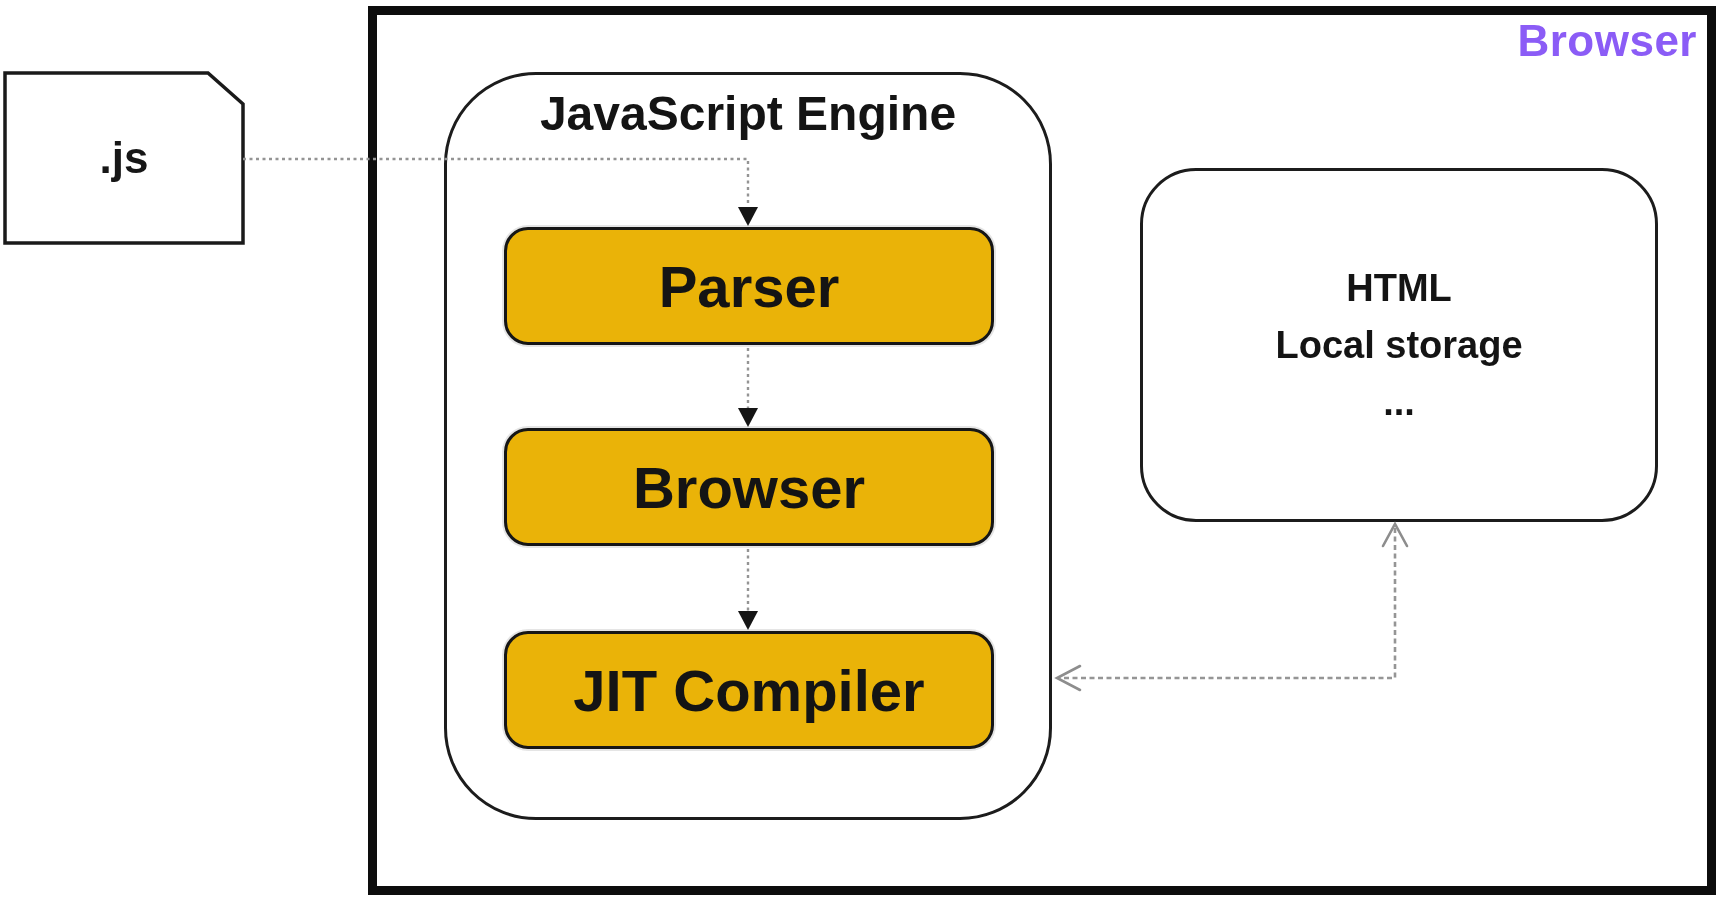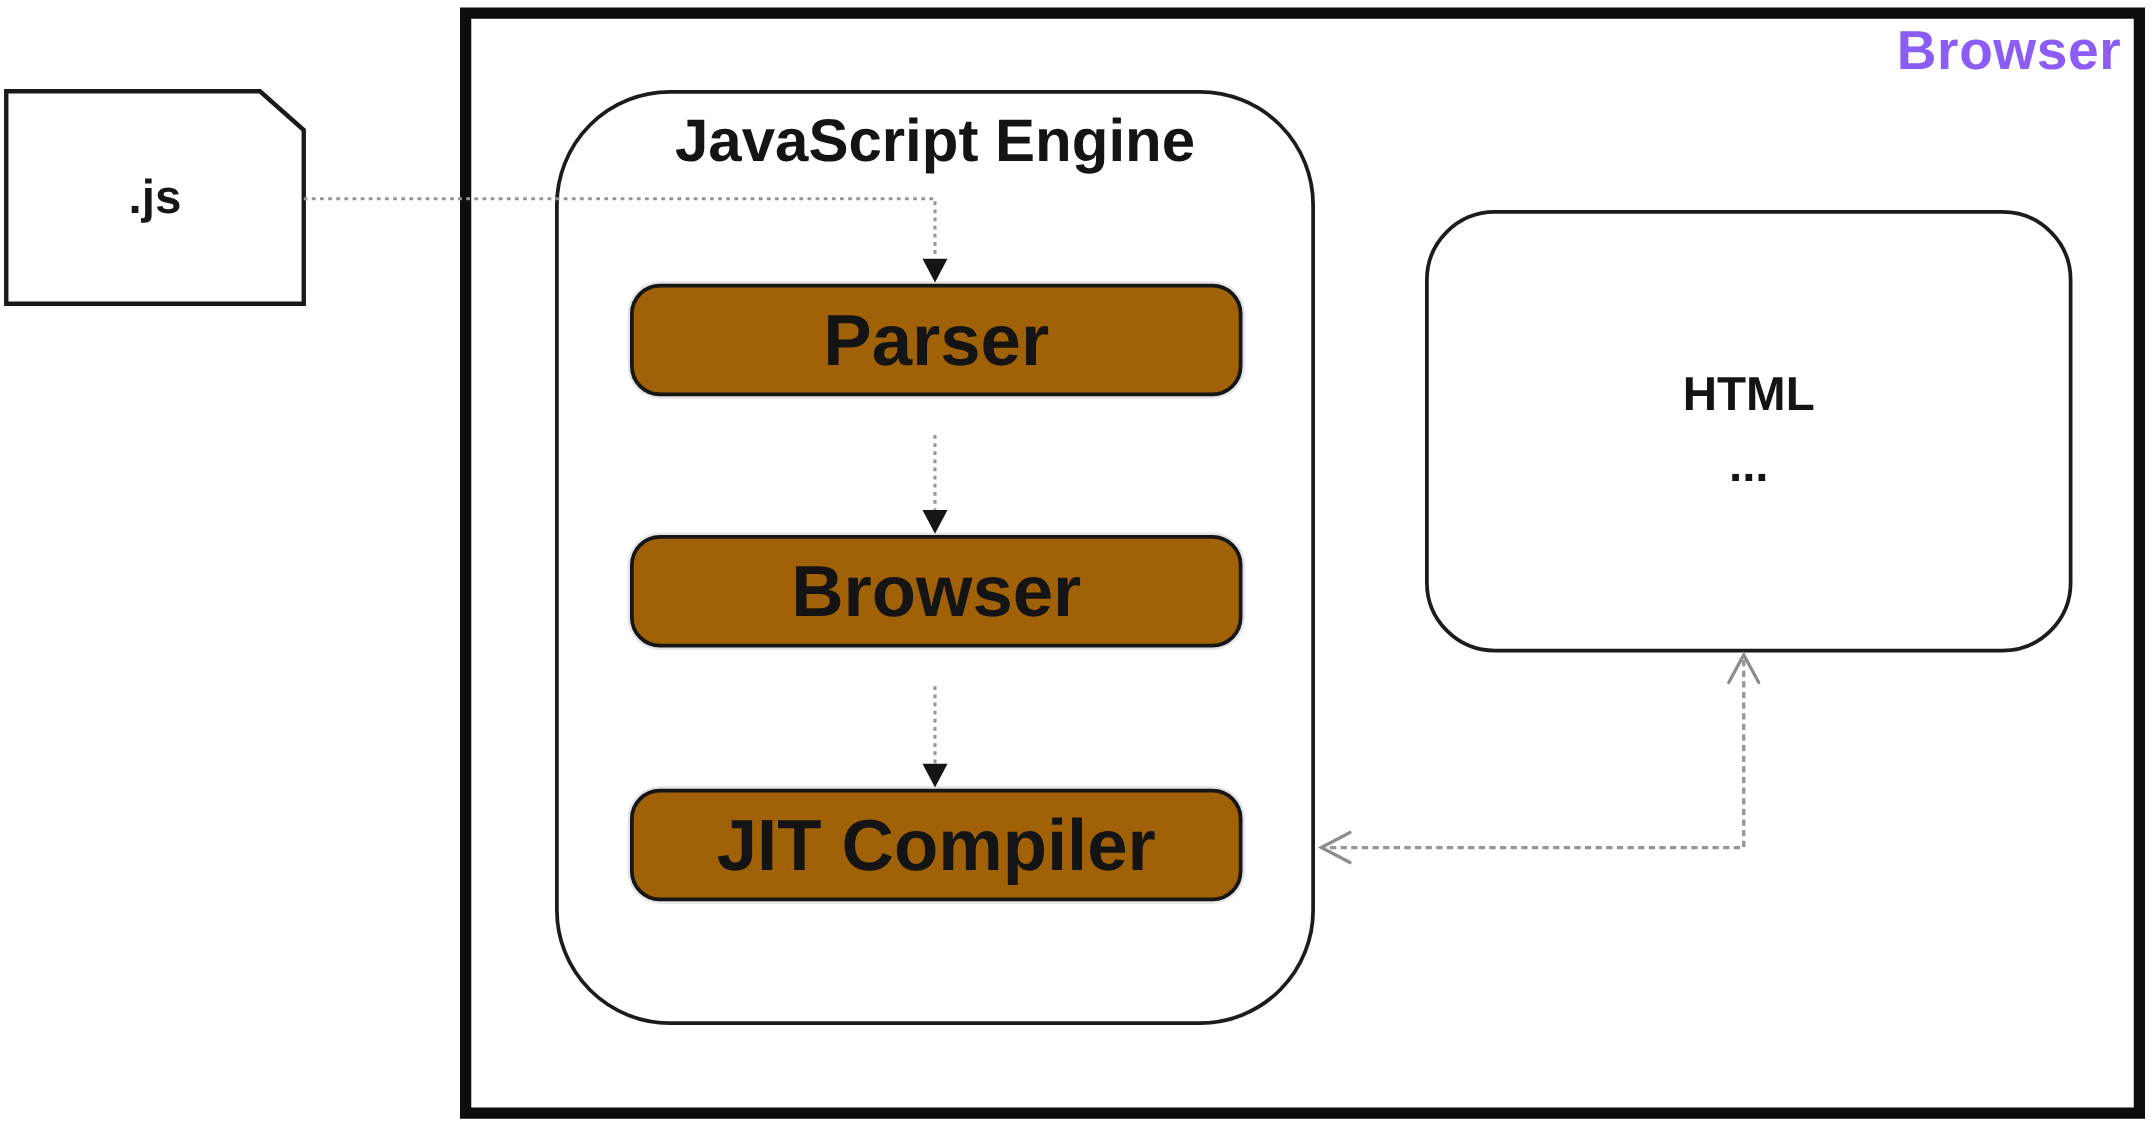--- a/index.html
+++ b/index.html
@@ -33,21 +33,21 @@
     letter-spacing: 0.5px;
     color: #8b5cf6;
   }
 
   
   .jsfile-svg { left: 0px; top: 68px; }
   .jsfile-label {
     left: 5px; top: 73px;
     width: 238px; height: 170px;
     display: flex; align-items: center; justify-content: center;
-    font-size: 38px; font-weight: bold; color: #161616;
+    font-size: 44px; font-weight: bold; color: #161616;
   }
 
   
   .engine-box {
     left: 444px; top: 72px;
     width: 608px; height: 748px;
     border: 3px solid #1c1c1c;
     border-radius: 92px;
     background: #ffffff;
   }
@@ -56,24 +56,24 @@
     width: 608px;
     text-align: center;
     font-size: 48px;
     font-weight: bold;
     color: #141414;
   }
 
   
   .stage {
     left: 504px;
-    width: 490px; height: 90px;
+    width: 490px; height: 118px;
     border: 3px solid #161616;
     border-radius: 24px;
-    background: #a16207;
+    background: #eab308;
     display: flex; align-items: center; justify-content: center;
     font-size: 58px;
     font-weight: bold;
     color: #141414;
     box-shadow: 0 0 0 2px rgba(160,160,160,0.28);
   }
   .stage-parser   { top: 227px; }
   .stage-compiler { top: 428px; }
   .stage-jit      { top: 631px; }
 
@@ -118,20 +118,21 @@
 </div>
 <div class="abs stage stage-compiler">
   <span>Browser</span>
 </div>
 <div class="abs stage stage-jit">
   <span>JIT Compiler</span>
 </div>
 
 <div class="abs storage-box">
   <span>HTML</span>
+  <span>Local storage</span>
   <span>...</span>
 </div>
 
 <svg class="abs wires" width="1725" height="904" viewBox="0 0 1725 904">
 
   <path d="M 243 159 H 748 V 206" fill="none" stroke="#949494" stroke-width="2.4" stroke-dasharray="3 3.5"></path>
   <path d="M 748 226 l -10 -19 h 20 Z" fill="#151515"></path>
 
   <path d="M 748 348 V 408" fill="none" stroke="#949494" stroke-width="2.4" stroke-dasharray="3 3.5"></path>
   <path d="M 748 427 l -10 -19 h 20 Z" fill="#151515"></path>

